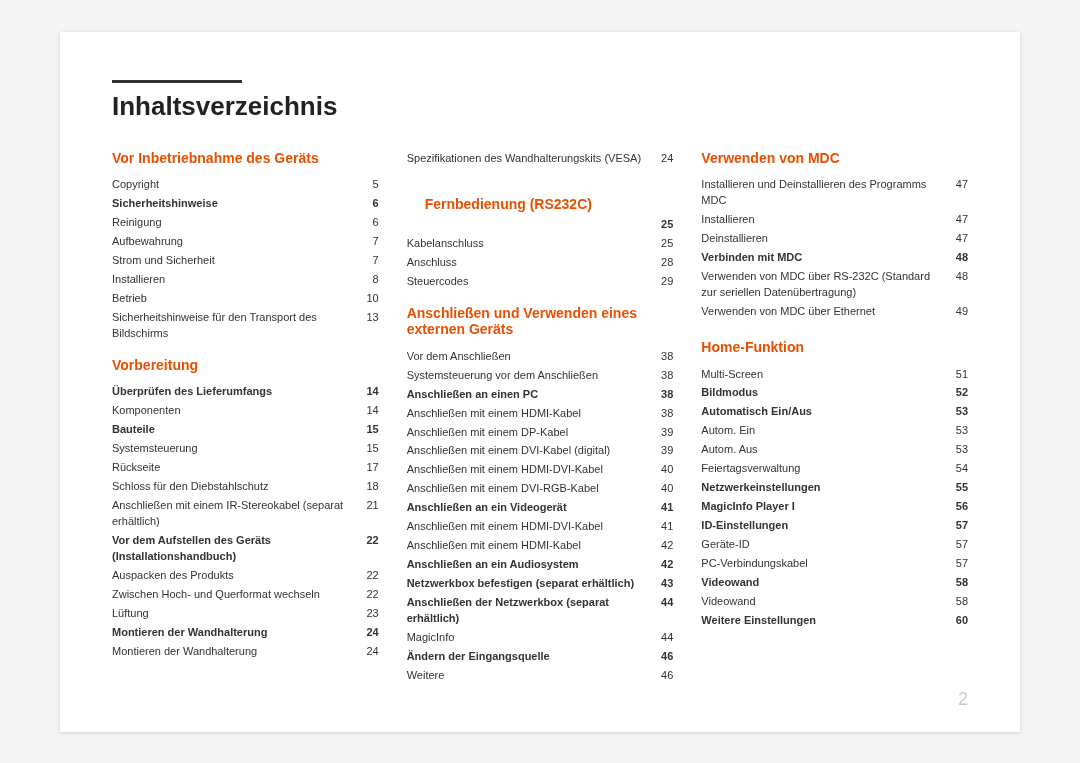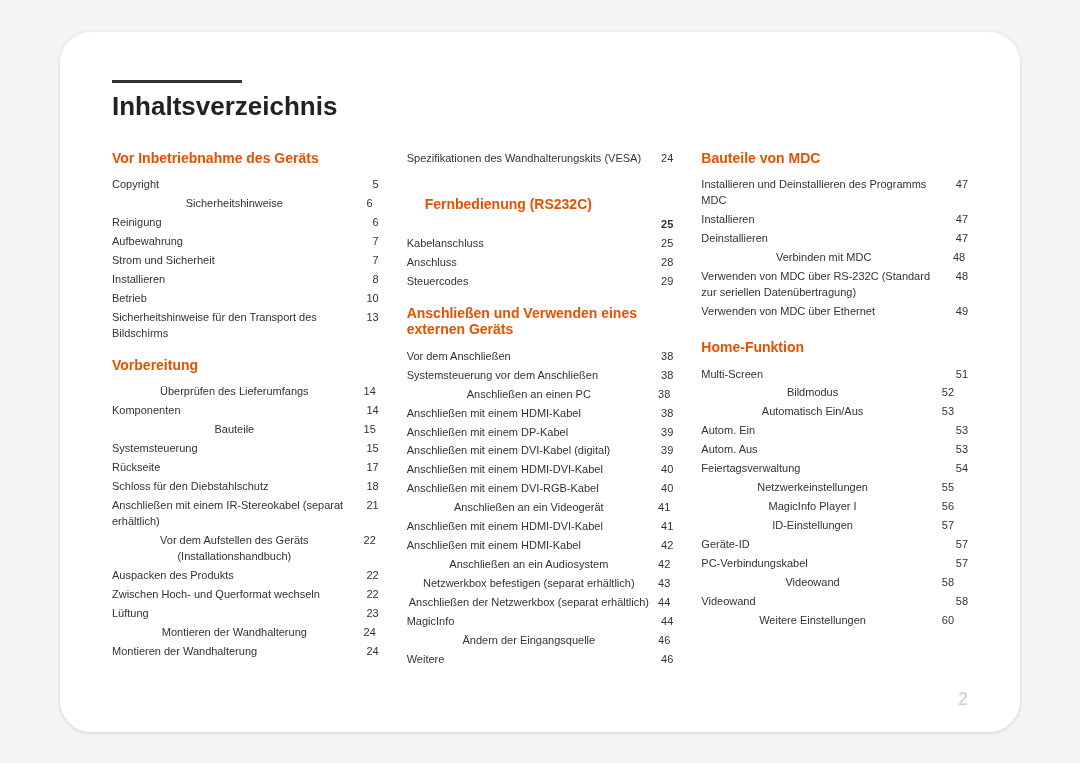--- a/index.html
+++ b/index.html
@@ -12,21 +12,20 @@
       align-items: center;
       font-family: 'Arial', sans-serif;
     }
     .page {
       width: 960px;
       height: 700px;
       background: #ffffff;
       padding: 48px 52px 40px 52px;
       position: relative;
       box-shadow: 0 1px 4px rgba(0,0,0,0.15);
-      border-radius: 31px;
     }
     .title-bar {
       width: 130px;
       height: 3px;
       background: #333;
       margin-bottom: 8px;
     }
     .page-title {
       font-size: 26px;
       font-weight: 700;
@@ -61,22 +60,21 @@
       vertical-align: top;
       line-height: 1.45;
     }
     .toc-table tr td.num {
       text-align: right;
       white-space: nowrap;
       padding-left: 4px;
       min-width: 22px;
     }
     .toc-table tr.bold td {
-      font-weight: 400;
-      text-align: center;
+      font-weight: 700;
     }
     .section-gap {
       height: 14px;
     }
     .page-number {
       position: absolute;
       bottom: 22px;
       right: 52px;
       font-size: 18px;
       color: #ccc;
@@ -297,21 +295,21 @@
                 </tr>
               </tbody>
             </table>
           </div>
         </div>
     </div>
 
     <div class="col">
       <div id="col3-sections">
           <div>
-            <div class="section-title">Bauteile von MDC</div>
+            <div class="section-title">Verwenden von MDC</div>
             <table class="toc-table">
               <tbody>
                 <tr>
                   <td>Installieren und Deinstallieren des Programms MDC</td>
                   <td class="num">47</td>
                 </tr>
                 <tr>
                   <td>Installieren</td>
                   <td class="num">47</td>
                 </tr>

